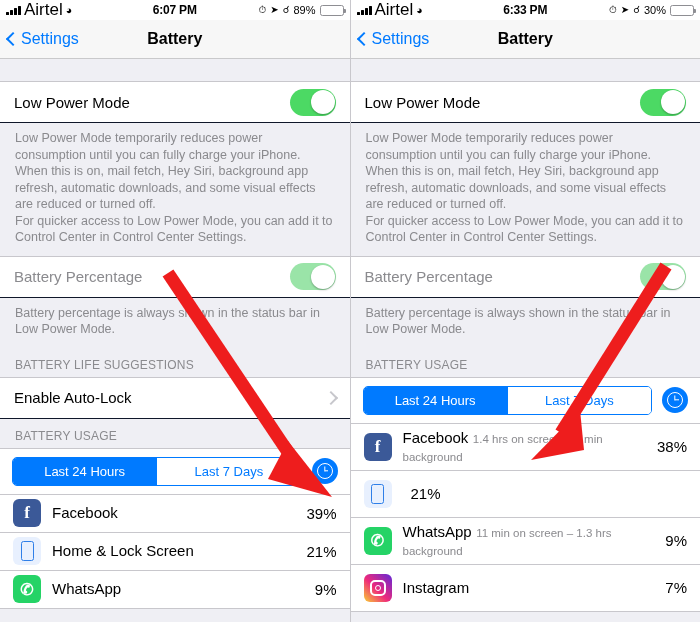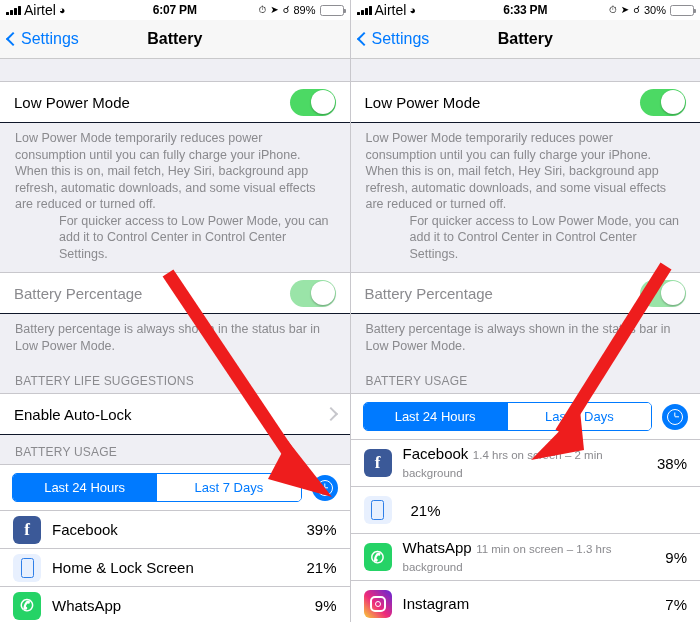--- a/index.html
+++ b/index.html
@@ -71,21 +71,21 @@
   .signal i {
     display: block;
     width: 3px;
     background: #000;
     border-radius: 0.5px;
   }
   .signal i:nth-child(1) { height: 3px; }
   .signal i:nth-child(2) { height: 5px; }
   .signal i:nth-child(3) { height: 7px; }
   .signal i:nth-child(4) { height: 9px; }
-  .carrier { font-size: 14px; text-align: center; }
+  .carrier { font-size: 17px; text-align: center; }
   .wifi {
     font-size: 11px;
     line-height: 1;
   }
   .batt-pct { font-size: 11px; }
   .battery-icon {
     width: 24px;
     height: 11px;
     border: 1px solid #8e8e93;
     border-radius: 2.5px;
@@ -184,21 +184,21 @@
     background: #ffffff;
     box-shadow: 0 1px 2px rgba(0,0,0,0.3);
   }
   .footnote {
     font-size: 12.5px;
     line-height: 16.5px;
     color: #8a8a8e;
     padding: 7px 15px 10px 15px;
   }
   .footnote p { margin: 0; }
-  .footnote p + p { margin-top: 0; margin-left: 44px; }
+  .footnote p + p { margin-top: 0; }
   .section-header {
     font-size: 12px;
     color: #8a8a8e;
     padding: 10px 15px 5px 15px;
     text-transform: uppercase;
     letter-spacing: 0.2px;
   }
   .disclosure {
     width: 8px;
     height: 8px;

